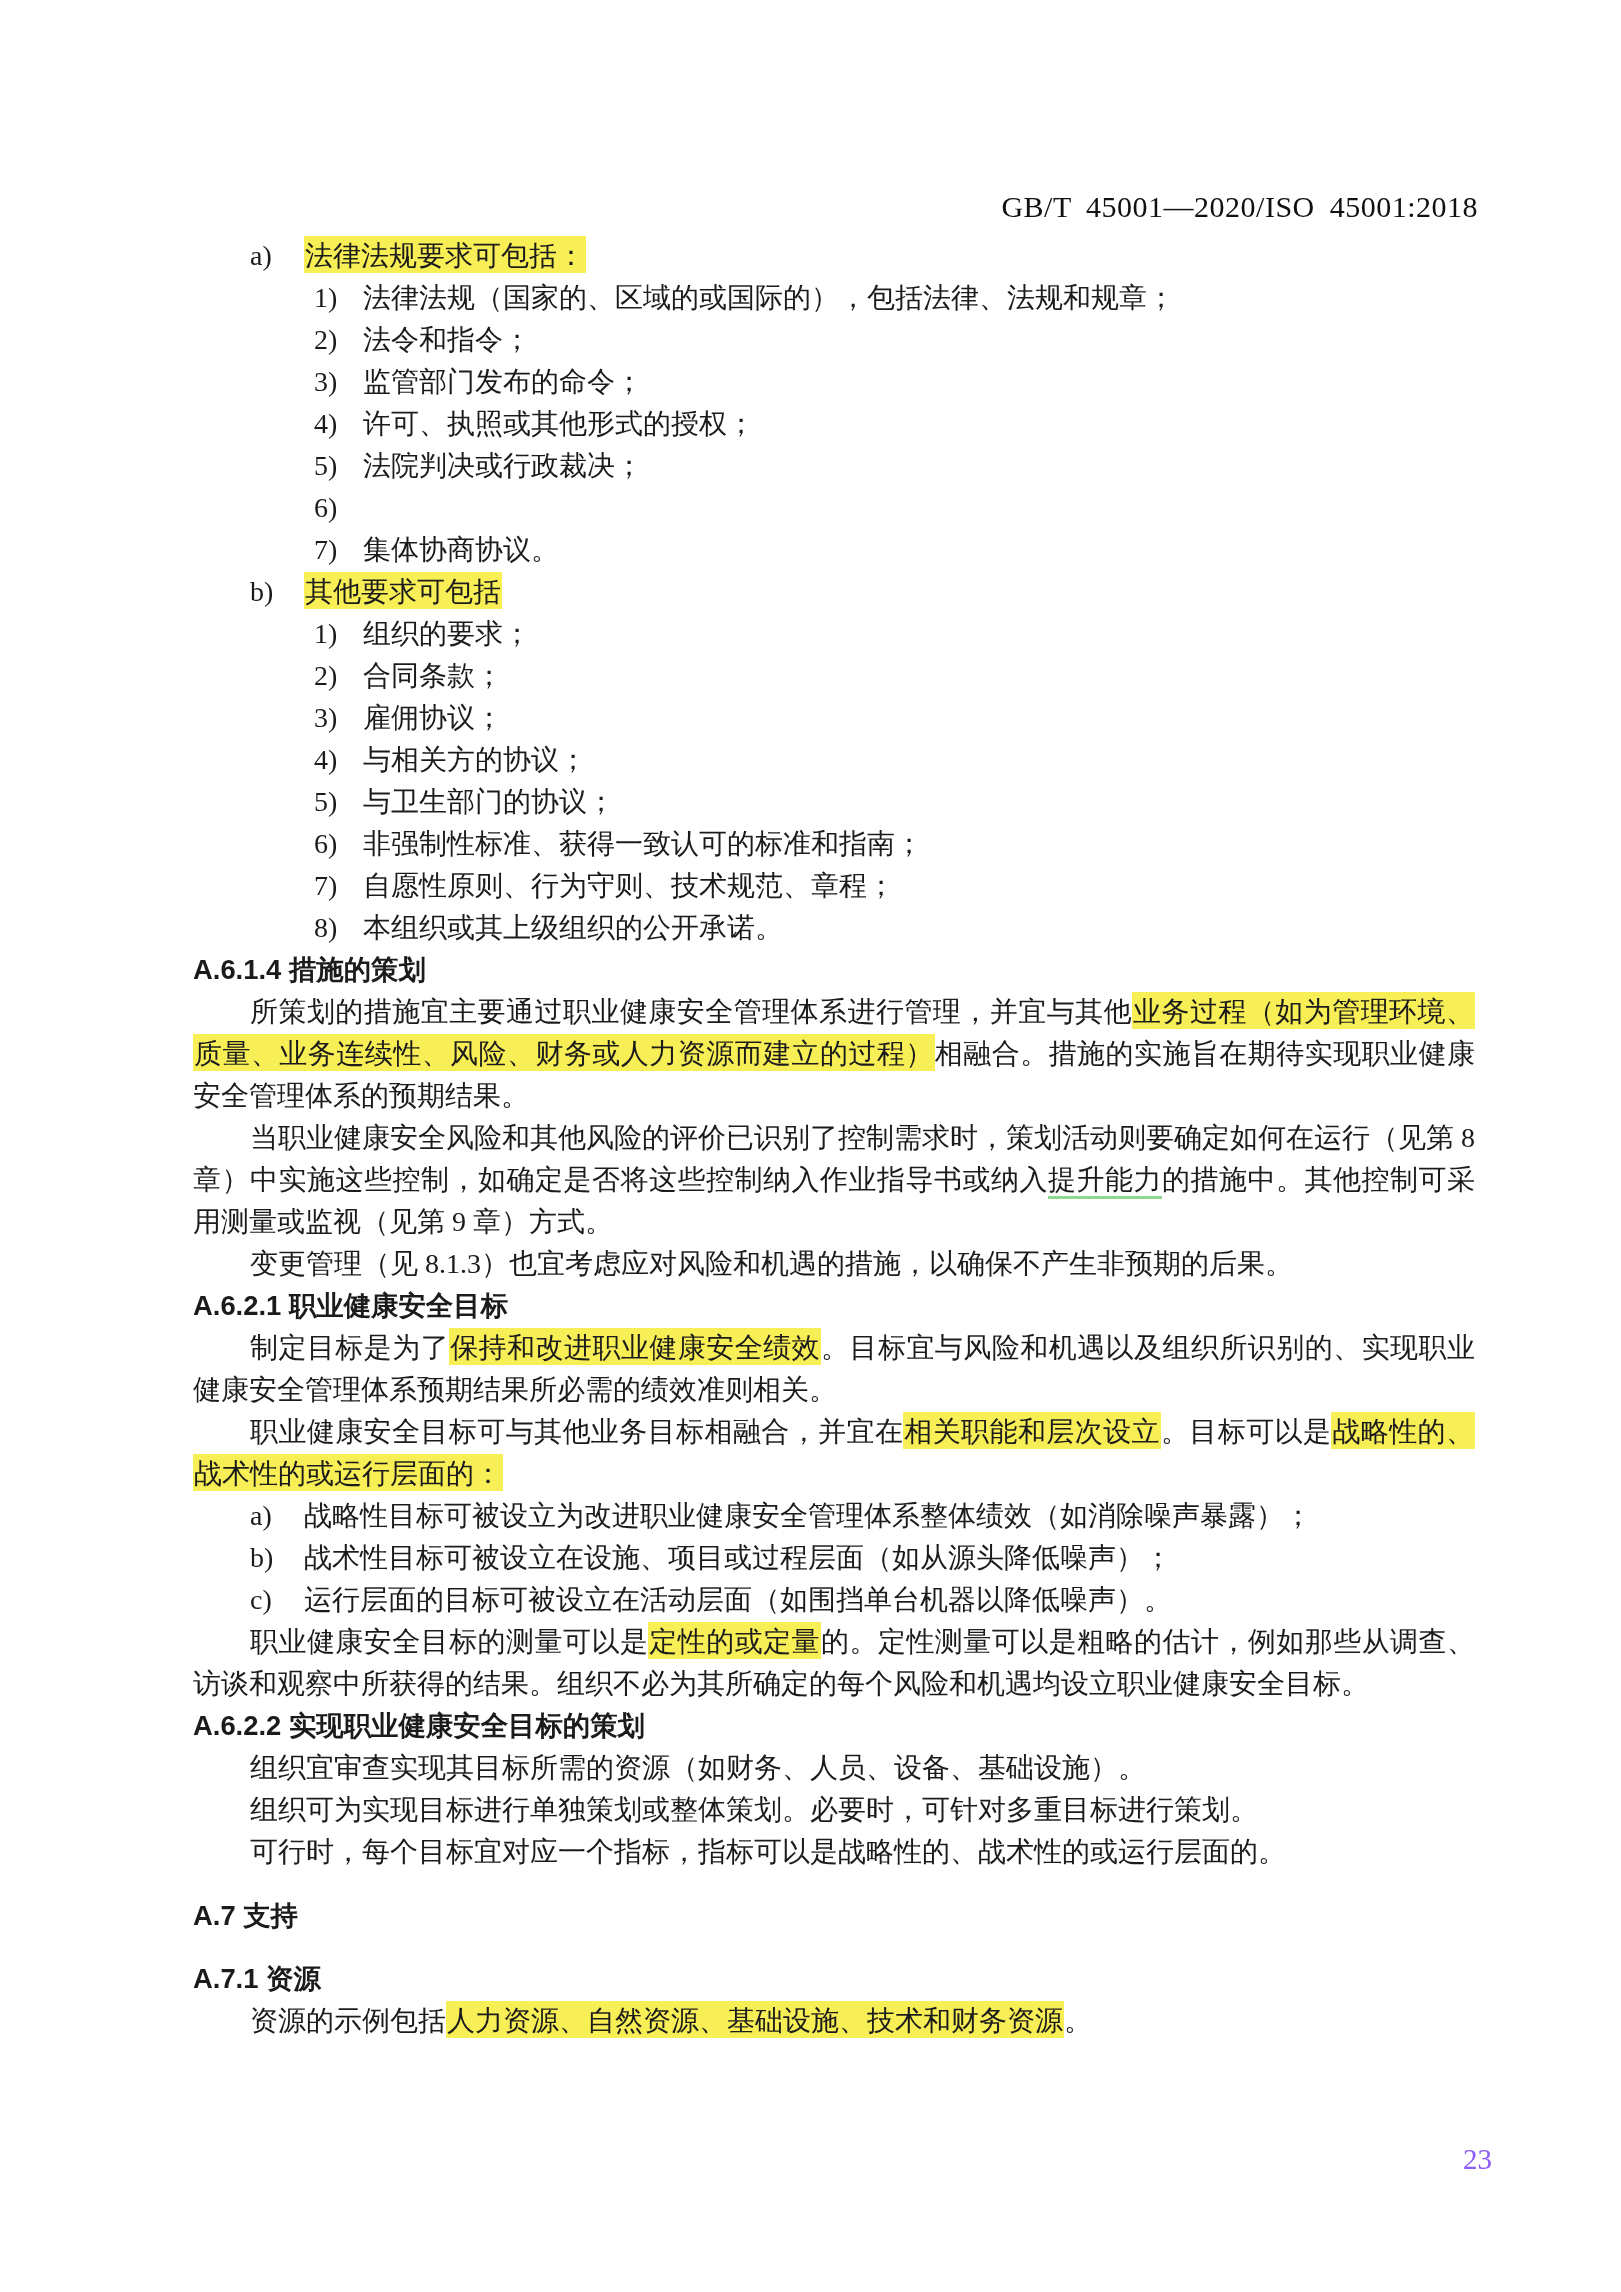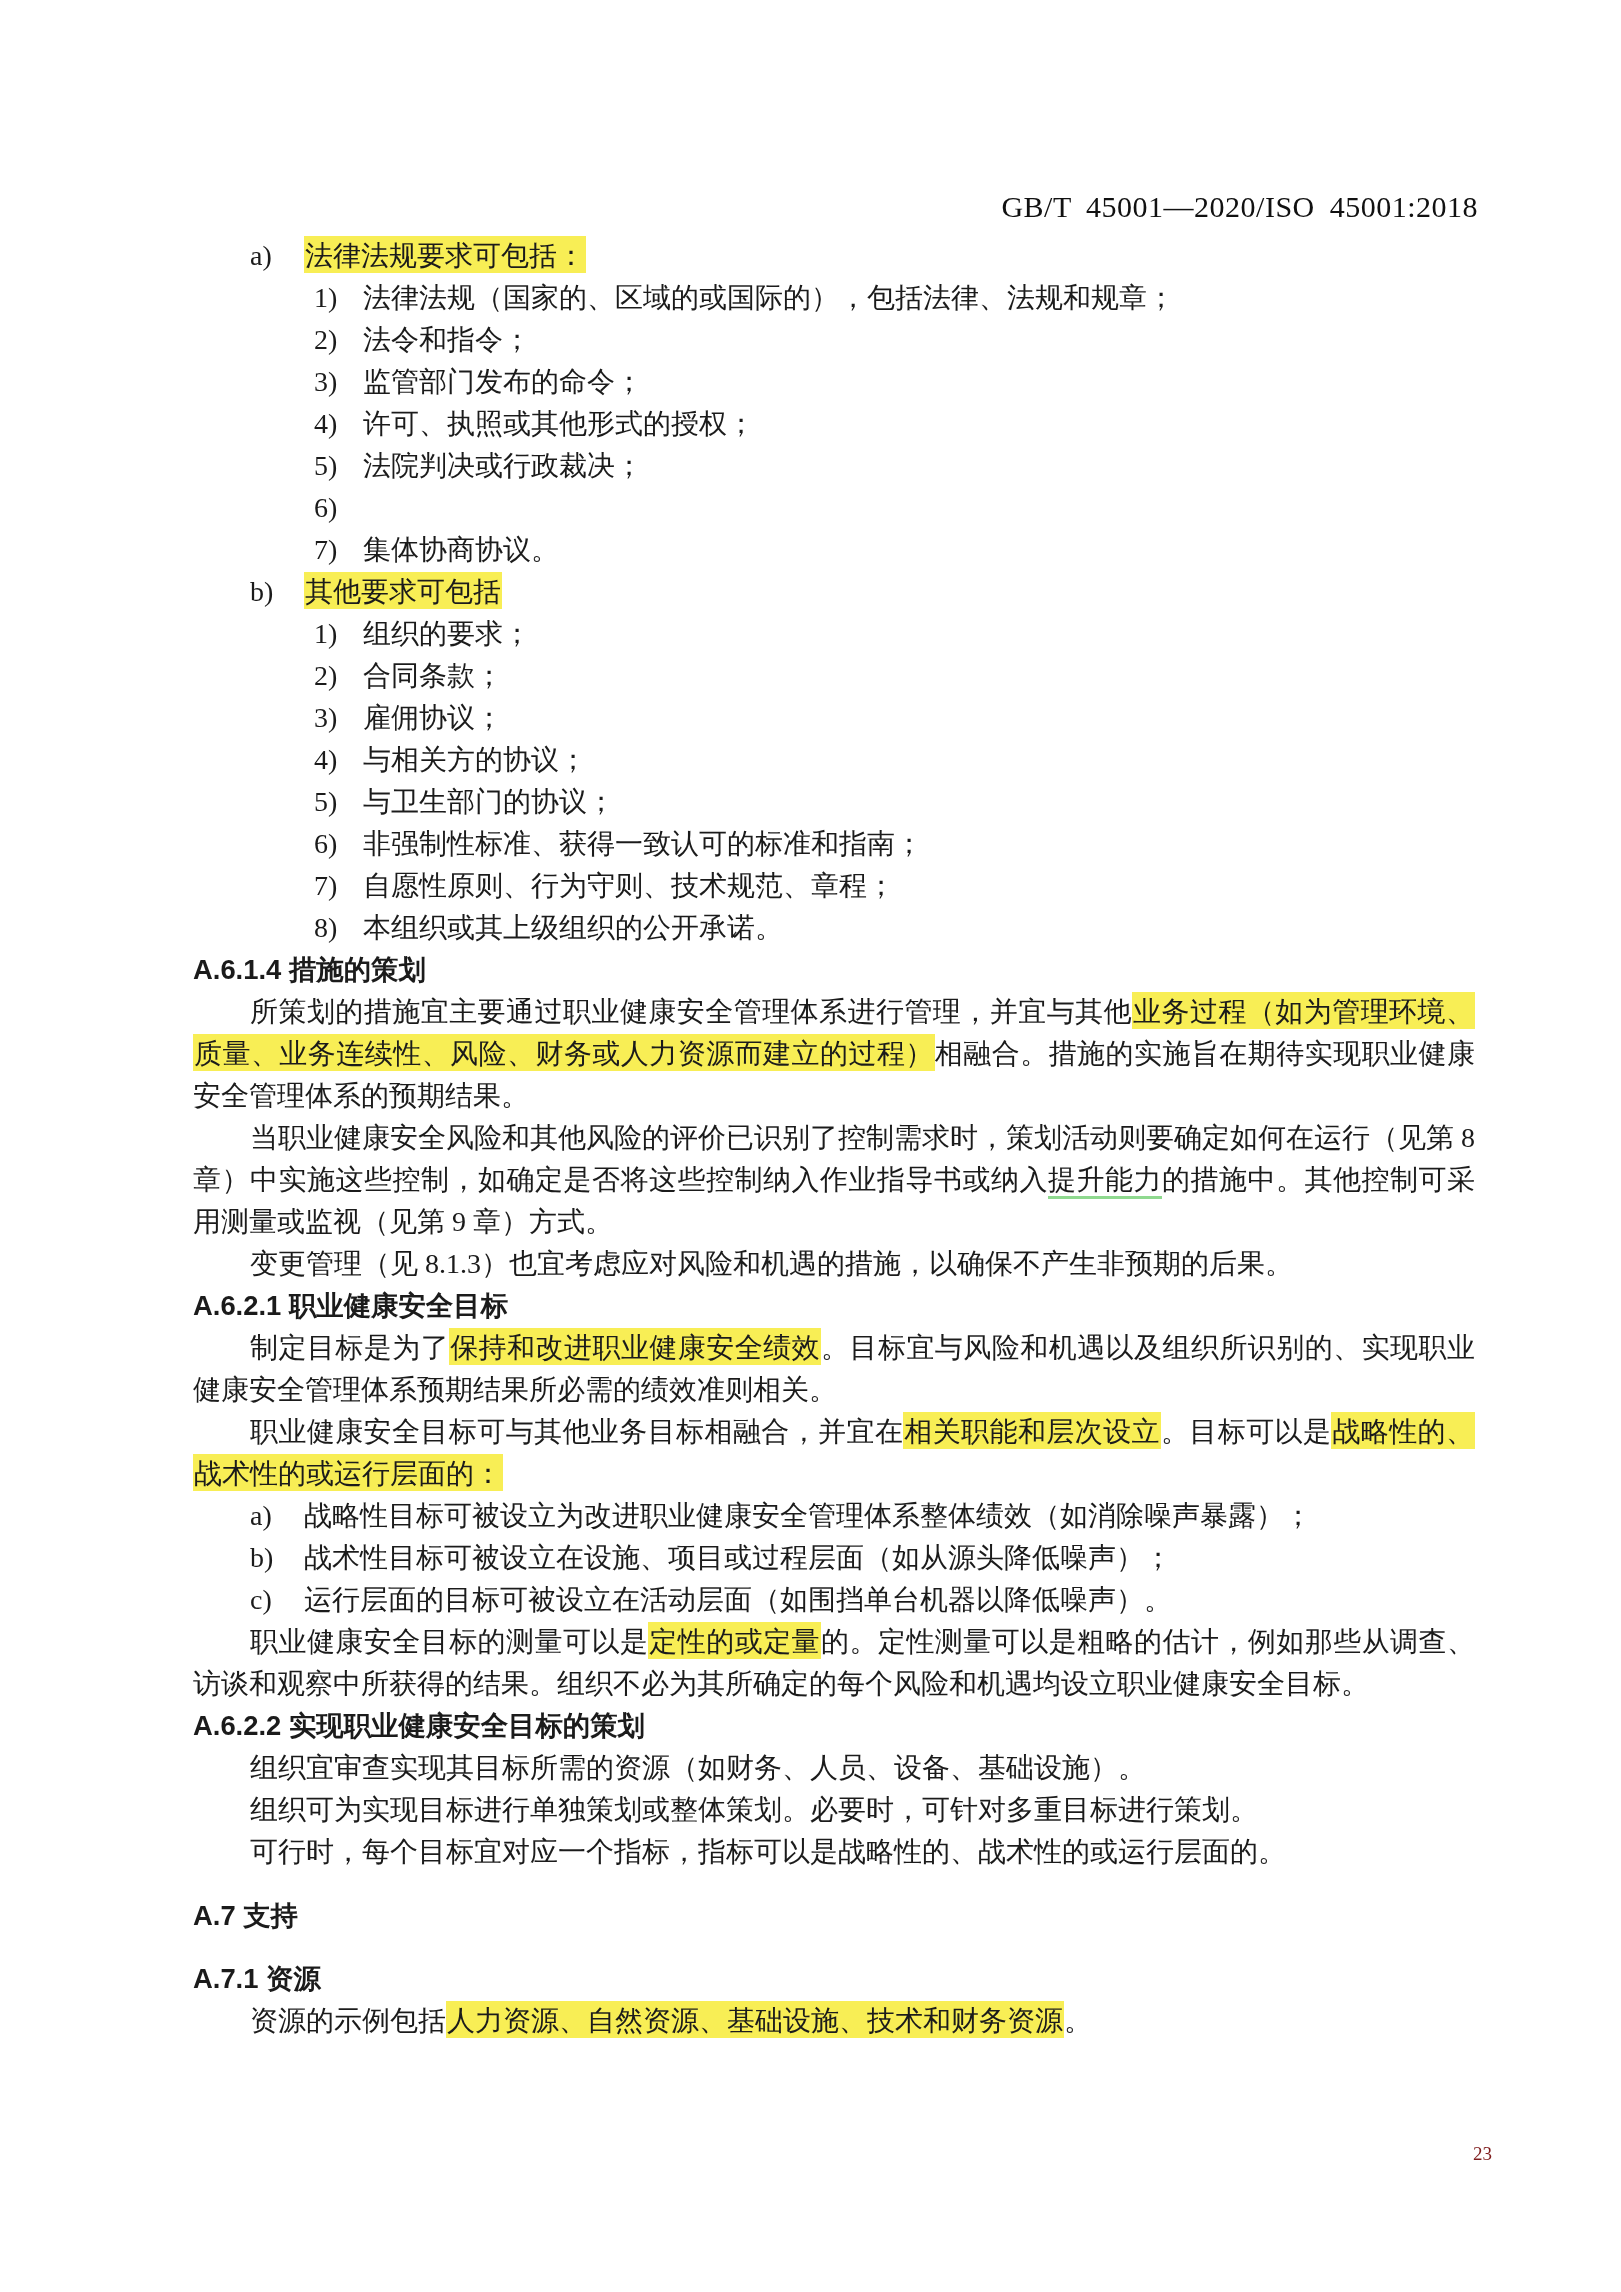--- a/index.html
+++ b/index.html
@@ -51,22 +51,22 @@
     text-align:center;
     -webkit-box-decoration-break:clone;
   }
   .gu{
     border-bottom:3.9px solid var(--gu-color,#8fd98f);
     padding-bottom:1px;
   }
   .page-number{
     position:absolute;
     top:2143px;right:129px;
-    font-size:19px;
-    color:#7f1d1d;
+    font-size:29px;
+    color:#8b5cf6;
   }
 </style>
 </head>
 <body>
 
 <div class="page">
   <div class="doc-header">GB/T 45001—2020/ISO 45001:2018</div>
 
   <div class="content">
       <div class="item item-l1">

